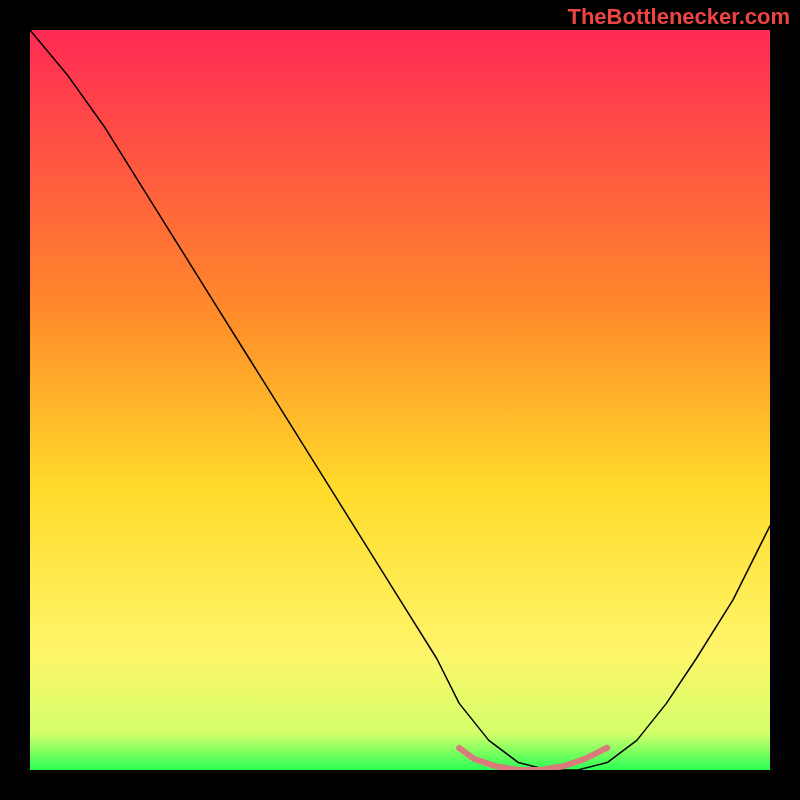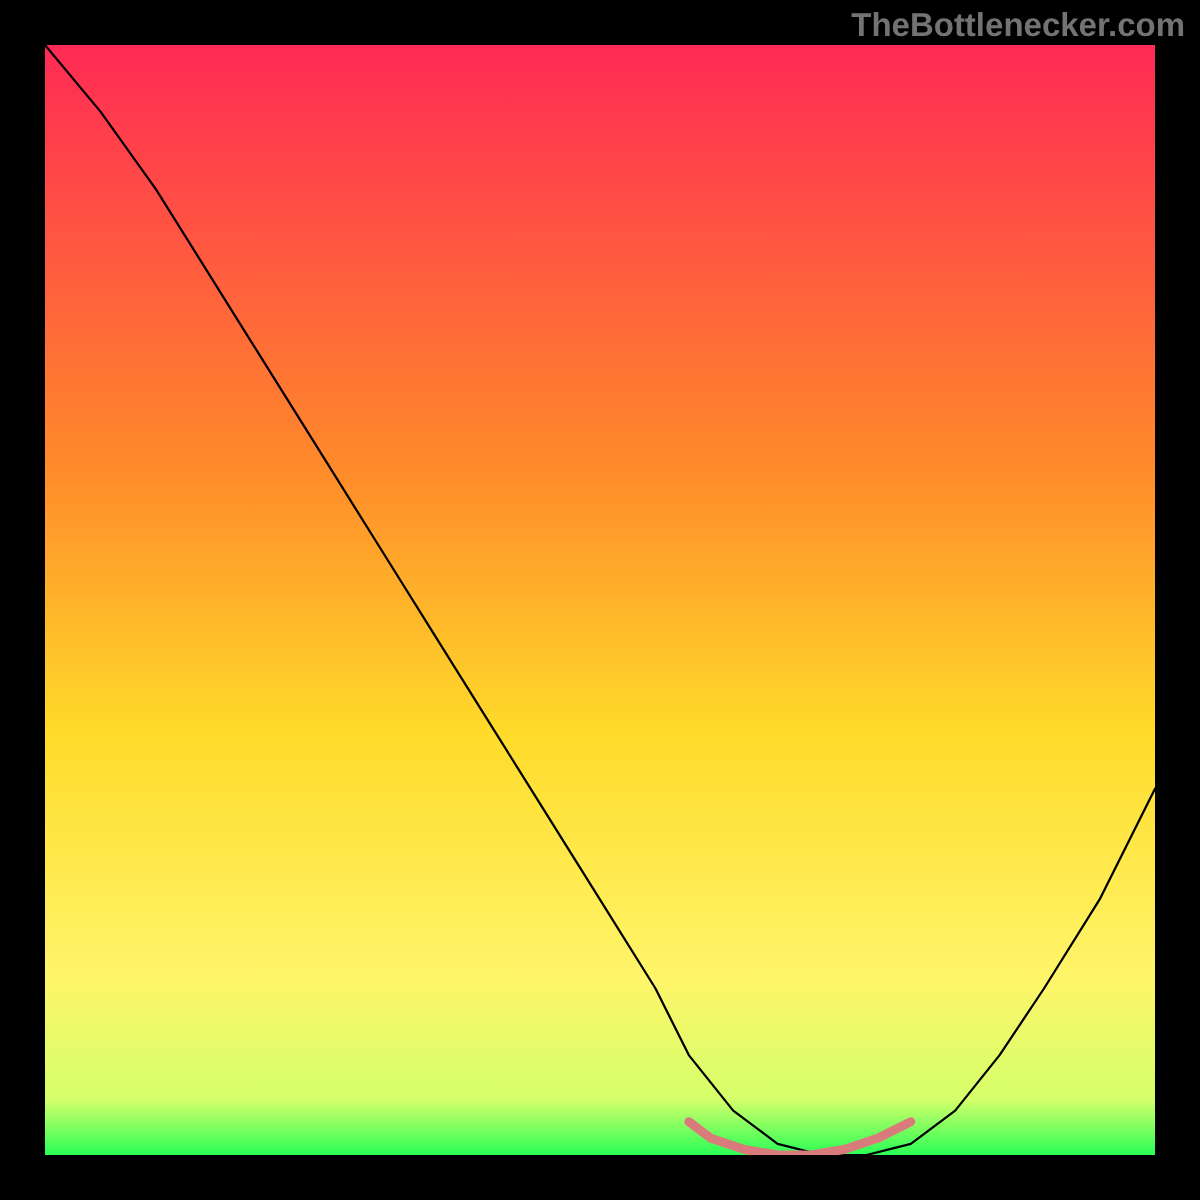--- a/index.html
+++ b/index.html
@@ -8,21 +8,21 @@
     width: 800px;
     height: 800px;
     background: #000;
     position: relative;
     font-family: Arial, Helvetica, sans-serif;
   }
   .watermark {
     position: absolute;
     top: 4px;
     right: 10px;
-    color: #737373;
+    color: #ef4444;
     font-size: 22px;
     font-weight: bold;
     z-index: 10;
   }
   .plot-area {
     position: absolute;
     left: 30px;
     top: 30px;
     width: 740px;
     height: 740px;

